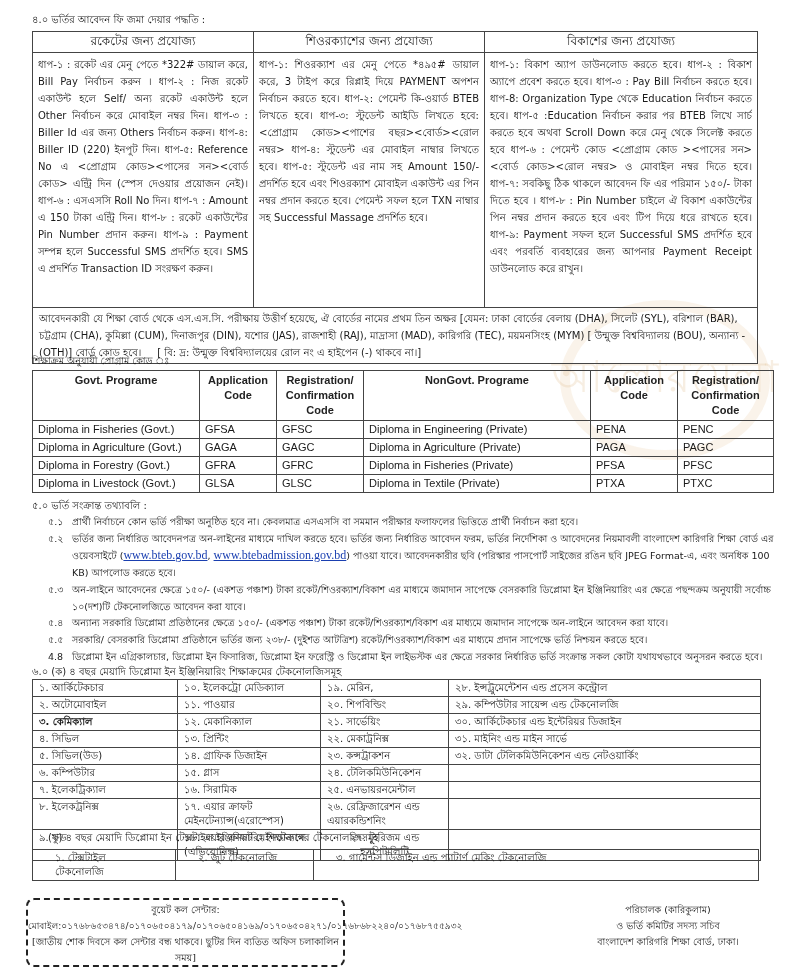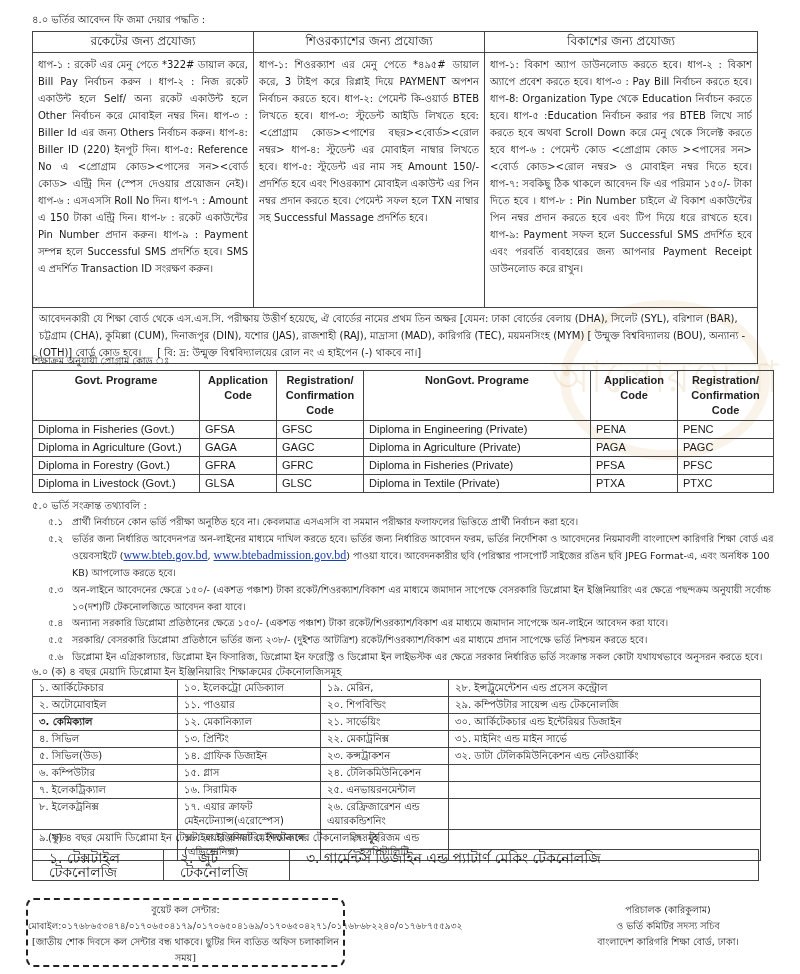--- a/index.html
+++ b/index.html
@@ -24,21 +24,21 @@
   
   .item { position:absolute; font-size:9.5px; line-height:17px; }
   .item .num { position:absolute; left:0; top:0; }
   .item .txt { position:absolute; left:24px; }
   a.link { color:#1a3fb0; text-decoration:underline; font-family:"Liberation Serif", serif; font-size:12px; }
 
   
   #tech { left:32px; top:679px; width:729px; }
   #tech td { font-size:10px; height:14px; line-height:14px; padding:1px 6px; }
   #tex { left:32px; top:849px; width:727px; }
-  #tex td { font-size:14px; height:14px; line-height:14px; padding:1px 16px; }
+  #tex td { font-size:10px; height:14px; line-height:14px; padding:1px 22px; }
 
   
   #callbox { left:26px; top:898px; width:315px; height:63px; border:2px dashed #222; border-radius:8px; text-align:center;
              font-size:9.5px; line-height:16px; padding-top:2px; }
   #signature { left:578px; top:902px; width:180px; text-align:center; font-size:9.5px; line-height:16px; }
 
   #watermark { left:560px; top:300px; width:190px; height:140px; border-radius:50%;
                border:10px solid rgba(230,200,160,0.22); color:rgba(230,200,160,0.3);
                font-size:44px; display:flex; align-items:center; justify-content:center; pointer-events:none; }
 </style>
@@ -135,21 +135,21 @@
 </div>
 <div class="item" style="left:48px;top:614px;width:730px;">
   <span class="num">৫.৪</span>
   <span class="txt" style="width:706px;">অন্যান্য সরকারি ডিপ্লোমা প্রতিষ্ঠানের ক্ষেত্রে ১৫০/- (একশত পঞ্চাশ) টাকা রকেট/শিওরক্যাশ/বিকাশ এর মাধ্যমে জমাদান সাপেক্ষে অন-লাইনে আবেদন করা যাবে।</span>
 </div>
 <div class="item" style="left:48px;top:631px;width:730px;">
   <span class="num">৫.৫</span>
   <span class="txt" style="width:706px;">সরকারি/ বেসরকারি ডিপ্লোমা প্রতিষ্ঠানে ভর্তির জন্য ২৩৮/- (দুইশত আটত্রিশ) রকেট/শিওরক্যাশ/বিকাশ এর মাধ্যমে প্রদান সাপেক্ষে ভর্তি নিশ্চয়ন করতে হবে।</span>
 </div>
 <div class="item" style="left:48px;top:648px;width:730px;">
-  <span class="num">৫.৬</span>
+  <span class="num">4.8</span>
   <span class="txt" style="width:706px;">ডিপ্লোমা ইন এগ্রিকালচার, ডিপ্লোমা ইন ফিসারিজ, ডিপ্লোমা ইন ফরেস্ট্রি ও ডিপ্লোমা ইন লাইভস্টক এর ক্ষেত্রে সরকার নির্ধারিত ভর্তি সংক্রান্ত সকল কোটা যথাযথভাবে অনুসরন করতে হবে।</span>
 </div>
 
 <div class="abs sec-title" style="left:32px;top:664px;">৬.০ (ক) ৪ বছর মেয়াদি  ডিপ্লোমা ইন ইঞ্জিনিয়ারিং শিক্ষাক্রমের টেকনোলজিসমূহ</div>
 <table id="tech" class="abs">
   <tbody id="tech-body">
       <tr>
         <td style="width: 132px;">১. আর্কিটেকচার</td>
         <td style="width: 130px;">১০. ইলেকট্রো মেডিক্যাল</td>
         <td style="width: 115px;">১৯. মেরিন,</td>

